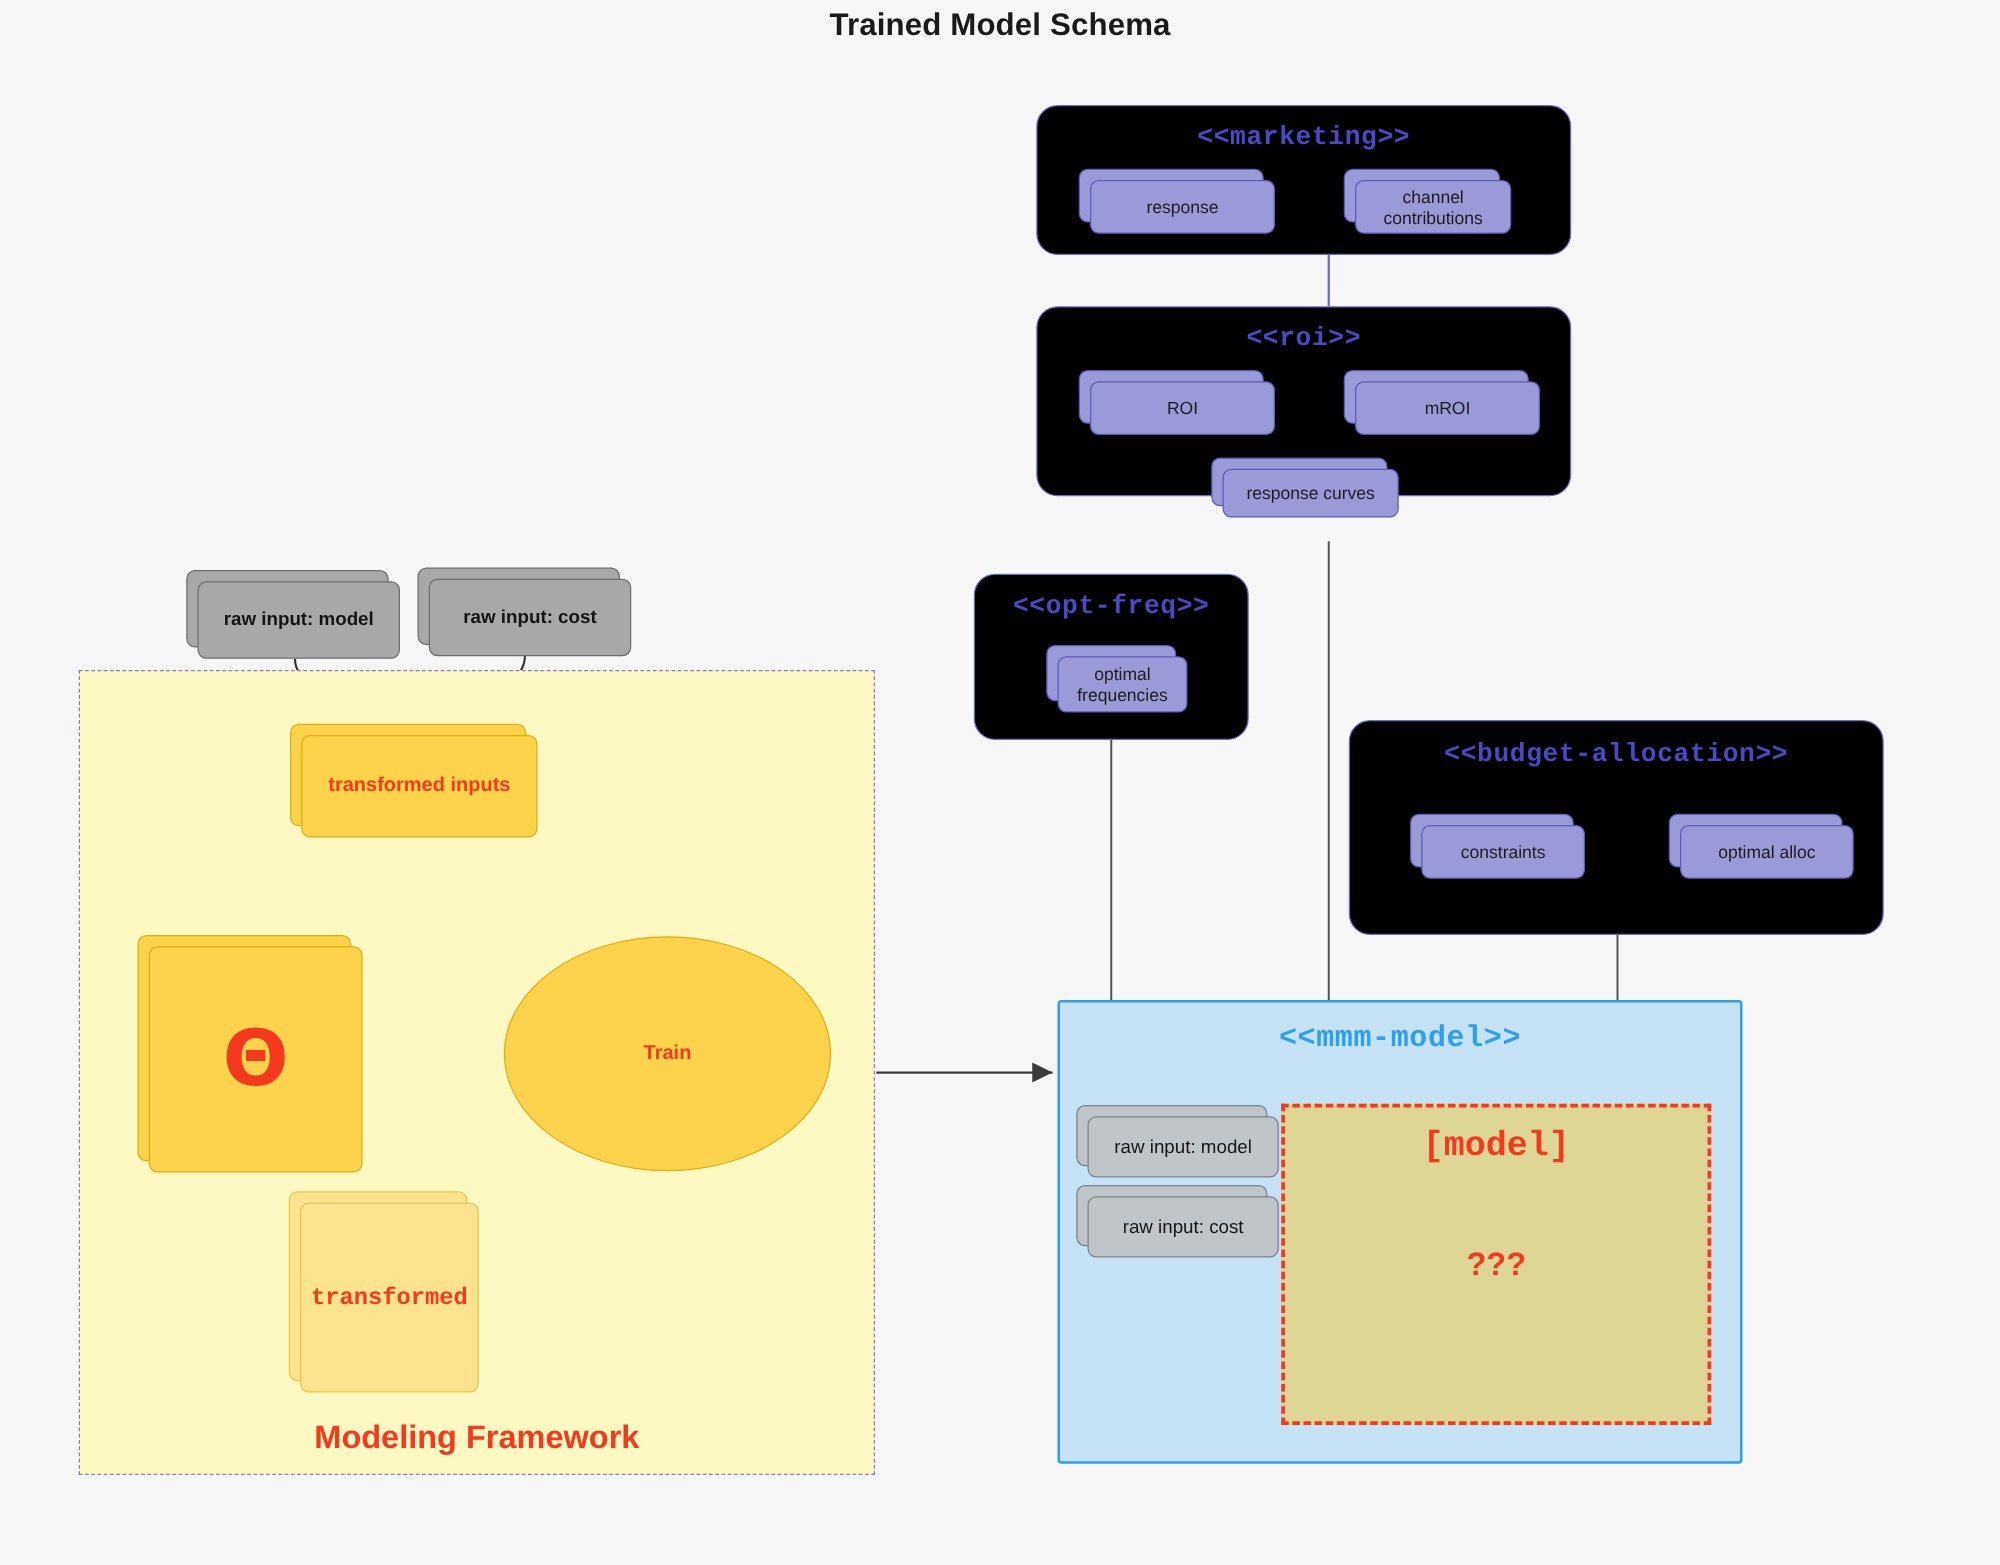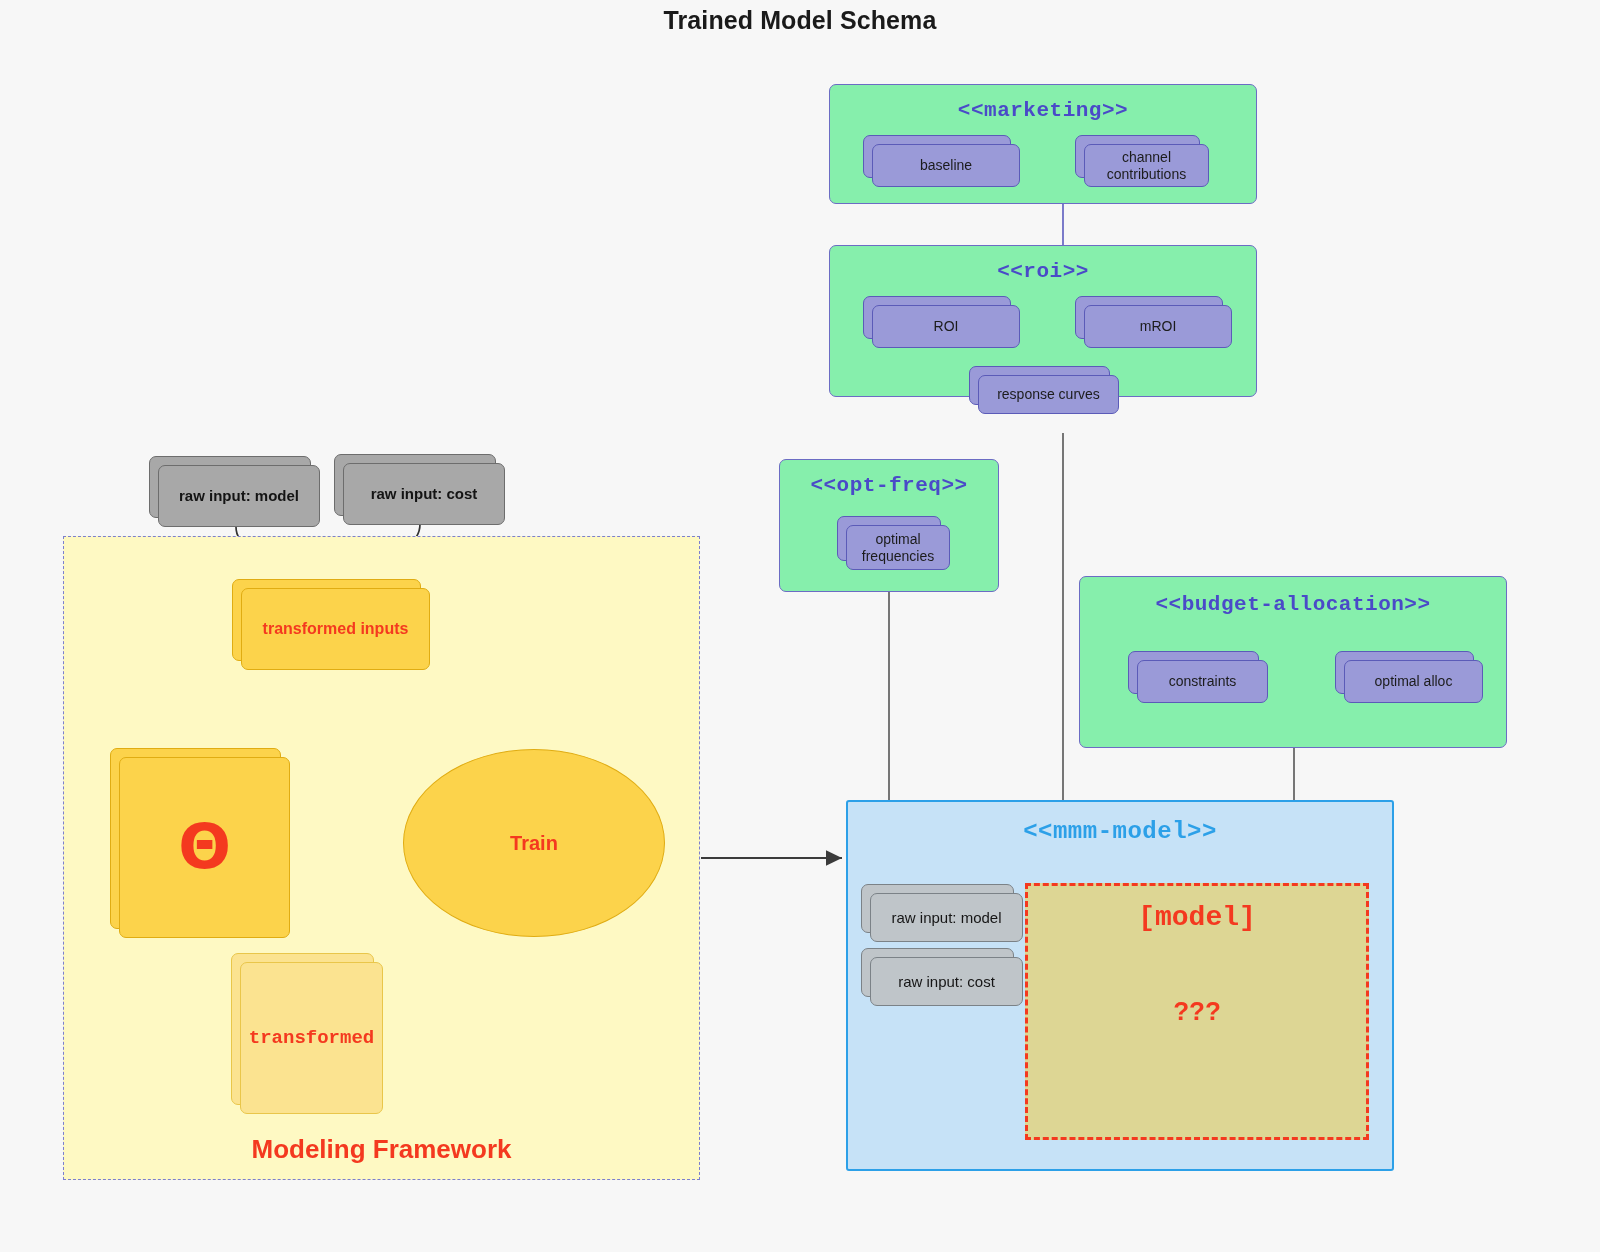--- a/index.html
+++ b/index.html
@@ -42,23 +42,23 @@
     position: absolute;
     left: 0; top: 0;
     width: 1600px;
     height: 1252px;
     pointer-events: none;
   }
 
   
   .pkg {
     position: absolute;
-    background: #86efac;
+    background: #000000;
     border: 1.6px solid #6c6cc4;
-    border-radius: 7px;
+    border-radius: 17px;
     box-sizing: border-box;
   }
   .pkg-title {
     position: absolute;
     left: 0;
     width: 100%;
     text-align: center;
     font-family: "Liberation Mono", "DejaVu Sans Mono", monospace;
     font-weight: bold;
     color: #4a4ac8;
@@ -193,21 +193,21 @@
     height: 188px;
     background: #fcd34b;
     border: 1.8px solid #e0ac12;
     border-radius: 50%;
     display: flex;
     align-items: center;
     justify-content: center;
     box-sizing: border-box;
   }
   #train-label {
-    font-size: 20px;
+    font-size: 16px;
     font-weight: bold;
     color: #f4391f;
   }
 
   
   #pkg-mmm {
     position: absolute;
     left: 846px;
     top: 800px;
     width: 548px;
@@ -310,21 +310,21 @@
 
     <line x1="281" y1="856" x2="396" y2="856" stroke="#ee2f16" stroke-width="3" marker-end="url(#ar-red)"></line>
 
     <path d="M381,1037 C470,1032 520,1010 534,962" fill="none" stroke="#ee2f16" stroke-width="2.6" marker-end="url(#ar-red)"></path>
   </svg>
 
   <div class="pkg" id="pkg-marketing" style="left:829px; top:84px; width:428px; height:120px;">
     <div class="pkg-title" style="top:14px; font-size:21px;">&lt;&lt;marketing&gt;&gt;</div>
     <div class="stack n-purple" style="left:33px; top:50px; width:157px; height:52px;">
       <div class="back"></div>
-      <div class="front">baseline</div>
+      <div class="front">response</div>
     </div>
     <div class="stack n-purple" style="left:245px; top:50px; width:134px; height:52px;">
       <div class="back"></div>
       <div class="front">channel contributions</div>
     </div>
   </div>
 
   <div class="pkg" id="pkg-roi" style="left:829px; top:245px; width:428px; height:152px;">
     <div class="pkg-title" style="top:14px; font-size:21px;">&lt;&lt;roi&gt;&gt;</div>
     <div class="stack n-purple" style="left:33px; top:50px; width:157px; height:52px;">

